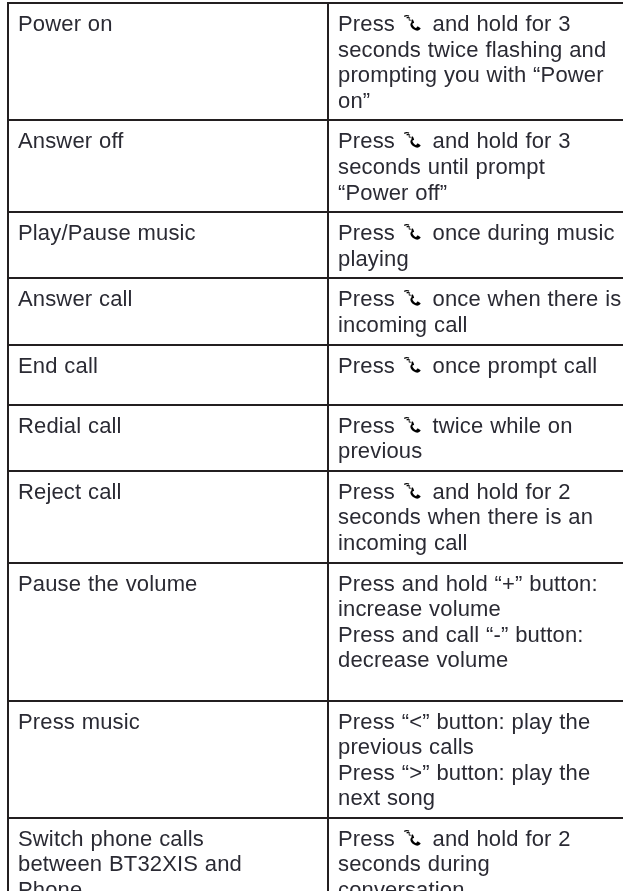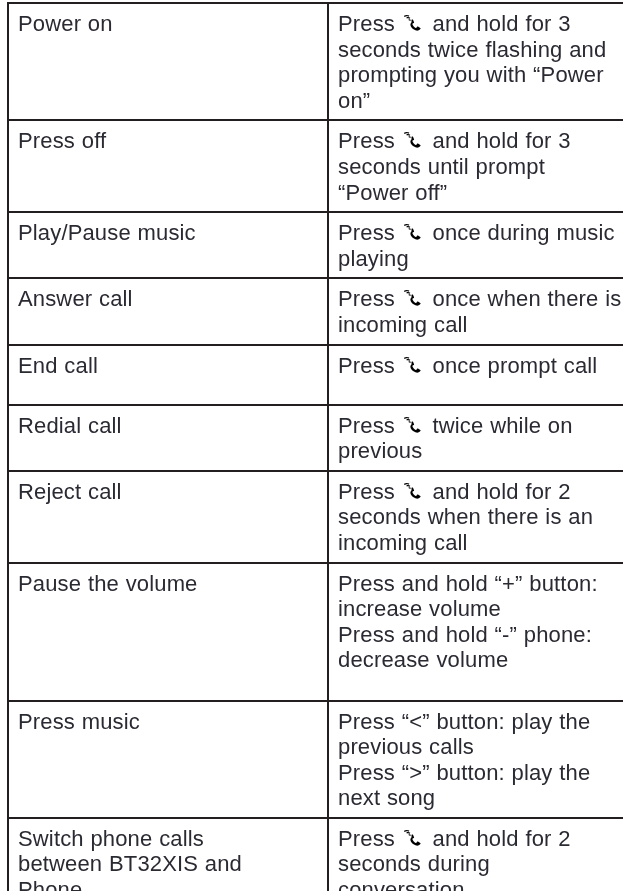--- a/index.html
+++ b/index.html
@@ -97,21 +97,21 @@
     </svg>
   </span>
  <span>and hold for 3</span></span>
             <span class="line"><span>seconds twice flashing and</span></span>
             <span class="line"><span>prompting you with “Power</span></span>
             <span class="line"><span>on”</span></span>
           </td>
         </tr>
         <tr style="height: 90px;">
           <td class="col-action">
-            <span class="line">Press off</span>
+            <span class="line">Answer off</span>
           </td>
           <td class="col-desc">
             <span class="line"><span>Press</span> 
   <span class="phone-icon">
     <svg viewBox="0 0 20 19" xmlns="http://www.w3.org/2000/svg" aria-hidden="true">
       <g fill="#000000">
 
         <path d="M7.55 7.30 c-0.95 0.95 -1.35 2.05 -1.05 3.25 c0.33 1.35 1.45 2.70 3.00 3.75
                  c1.60 1.08 3.35 1.55 4.70 1.25 c1.05 -0.24 1.85 -0.85 2.35 -1.70
                  c0.22 -0.38 0.10 -0.72 -0.28 -0.94 l-2.30 -1.34 c-0.36 -0.21 -0.72 -0.12 -0.95 0.22
@@ -301,21 +301,21 @@
             <span class="line"><span>incoming call</span></span>
           </td>
         </tr>
         <tr style="height: 138px;">
           <td class="col-action">
             <span class="line">Pause the volume</span>
           </td>
           <td class="col-desc">
             <span class="line"><span>Press and hold “+” button:</span></span>
             <span class="line"><span>increase volume</span></span>
-            <span class="line"><span>Press and hold “-” phone:</span></span>
+            <span class="line"><span>Press and call “-” button:</span></span>
             <span class="line"><span>decrease volume</span></span>
           </td>
         </tr>
         <tr style="height: 113px;">
           <td class="col-action">
             <span class="line">Press music</span>
           </td>
           <td class="col-desc">
             <span class="line"><span>Press “&lt;” button: play the</span></span>
             <span class="line"><span>previous calls</span></span>

